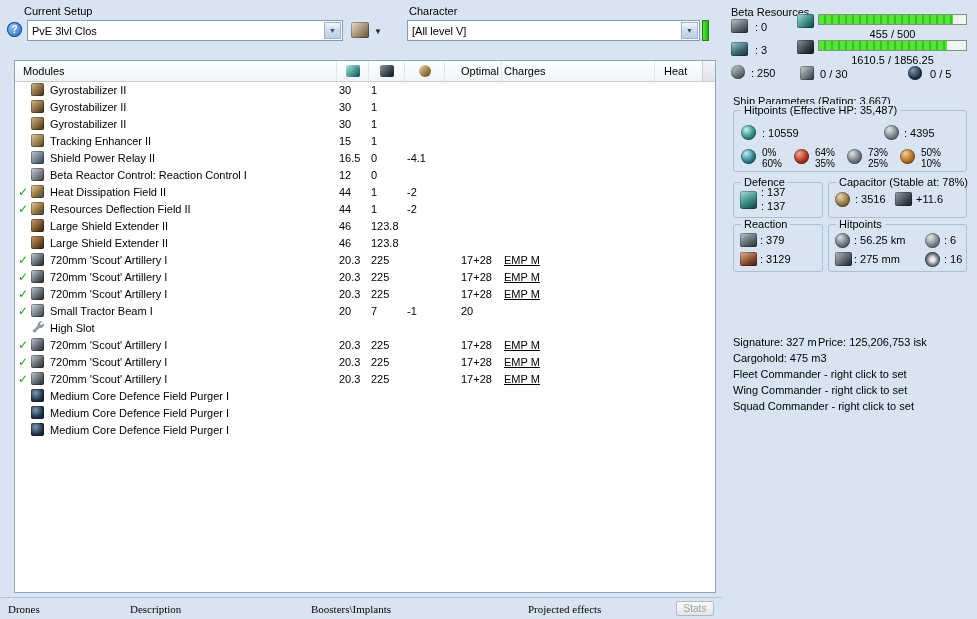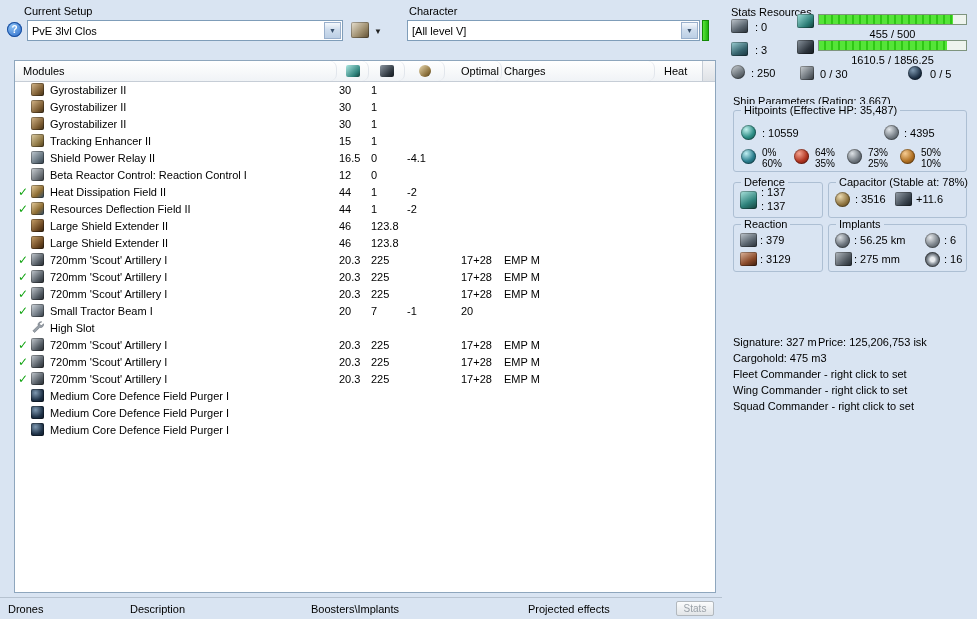--- a/index.html
+++ b/index.html
@@ -11,50 +11,50 @@
 .val.center{text-align:center;}
 .rv{position:absolute;font-size:10px;line-height:10px;white-space:nowrap;}
 .help{position:absolute;width:15px;height:15px;border-radius:50%;background:radial-gradient(circle at 35% 30%,#8ec2f5,#1f62c5);color:#fff;font-weight:bold;font-size:10px;text-align:center;line-height:15px;box-shadow:inset 0 0 0 1px #1a4e9e;}
 .dropdown{position:absolute;height:21px;background:#fff;border:1px solid #7f9db9;display:flex;align-items:center;}
 .dd-text{flex:1;padding:0 4px;overflow:hidden;white-space:nowrap;}
 .dd-btn{width:17px;align-self:stretch;margin:1px;background:linear-gradient(#f5f9fd,#cfdded 45%,#bccfe5);border:1px solid #9ab0cc;font-size:7px;color:#39506b;display:flex;align-items:center;justify-content:center;}
 .mini-arrow{position:absolute;font-size:8px;color:#222;}
 .skillbar{position:absolute;width:7px;height:21px;background:linear-gradient(90deg,#59e33b,#1fb30e);border:1px solid #138a06;}
 .panel{position:absolute;left:14px;top:60px;width:702px;height:533px;background:#fff;border:1px solid #8ea6bd;}
 .thead{display:flex;height:21px;background:linear-gradient(#ffffff,#f0f3f6);border-bottom:1px solid #c6cdd6;position:relative;align-items:center;}
-.th{height:100%;display:flex;align-items:center;border-right:1px solid #e2e6ec;font-size:11px;border-radius:7px;}
+.th{height:100%;display:flex;align-items:center;border-right:1px solid #e2e6ec;font-size:11px;}
 .thc{justify-content:center;}
 .hic{width:14px;height:12px;border-radius:2px;display:inline-block;}
 .hic.cpu{background:linear-gradient(135deg,#aee8e2,#2f837c 70%,#123f3a);}
 .hic.pg{background:linear-gradient(135deg,#8d97a1,#2c343c 70%,#14191e);}
 .hic.cap{background:linear-gradient(135deg,#ead9b0,#8a6f3a 70%,#4a3a18);border-radius:50%;width:12px;}
 .hcorner{position:absolute;right:0;top:0;width:13px;height:20px;background:linear-gradient(#f4f5f7,#dfe2e6);border-left:1px solid #c6cdd6;}
 .trow{height:17px;display:flex;align-items:center;font-size:11px;}
 .cell{overflow:hidden;white-space:nowrap;height:17px;line-height:17px;}
 .c-check{width:16px;text-align:center;}
 .c-icon{width:17px;}
 .c-name{width:289px;padding-left:2px;}
 .c-cpu{width:32px;padding-left:2px;}
 .c-pg{width:36px;padding-left:2px;}
 .c-cap{width:40px;padding-left:2px;}
 .c-opt{width:57px;padding-left:16px;}
-.c-chg{width:153px;padding-left:2px;}
+.c-chg{width:153px;padding-left:2px;text-decoration:underline;}
 .chk{color:#12a412;font-weight:bold;font-size:12px;}
 .mi{display:inline-block;width:13px;height:13px;border-radius:2px;vertical-align:-2px;box-shadow:inset 0 0 0 1px rgba(0,0,0,.3);}
 .mi.gyro{background:linear-gradient(135deg,#d9bb8e,#7c5c32 65%,#3c2c14);}
 .mi.tracking{background:linear-gradient(135deg,#e2d2aa,#8c7542 65%,#4a3a1a);}
 .mi.relay{background:linear-gradient(135deg,#c6cfd6,#61707b 65%,#2e3a44);}
 .mi.reactor{background:linear-gradient(135deg,#d1d6da,#6c7278 65%,#34383c);}
 .mi.hardener{background:linear-gradient(135deg,#ecd3a4,#8c6c32 60%,#2a4a6a);}
 .mi.extender{background:linear-gradient(135deg,#cca46c,#6c4822 65%,#301e0c);}
 .mi.artillery{background:linear-gradient(135deg,#cad0d6,#525a62 65%,#24282c);}
 .mi.tractor{background:linear-gradient(135deg,#d6dce2,#6a747e 65%,#303840);}
 .mi.rig{background:radial-gradient(circle at 35% 30%,#7e98b0,#1e3146 60%,#0b1522);}
 .tabstrip{position:absolute;left:0;top:597px;width:722px;height:22px;border-top:1px solid #b6c2d0;}
-.tab{position:absolute;top:5px;font-size:11px;cursor:default;}
+.tab{position:absolute;top:5px;font-size:11px;cursor:default;font-family:Liberation Serif, serif;}
 .stats-btn{position:absolute;left:676px;top:3px;width:38px;height:15px;border:1px solid #b2b8be;border-radius:2px;background:linear-gradient(#fbfcfd,#e2e5e8);color:#9aa1a8;font-size:10px;text-align:center;line-height:13px;}
 .bar{position:absolute;height:11px;border:1px solid #7e947e;background:#eef4ee;}
 .bar .fill{height:100%;background:repeating-linear-gradient(90deg,#55e438 0 5px,#2fc615 5px 7px);}
 .pic{position:absolute;width:17px;height:14px;border-radius:2px;box-shadow:inset 0 0 0 1px rgba(0,0,0,.28);}
 .pic.round{border-radius:50%;width:15px;height:15px;}
 .pic.turret{background:linear-gradient(150deg,#c3cad1,#59646e 60%,#272e35);}
 .pic.launcher{background:linear-gradient(150deg,#9fd2d6,#36646e 60%,#17323c);}
 .pic.calib{background:linear-gradient(150deg,#d3d8dc,#6d757c 60%,#333a40);border-radius:50%;width:14px;height:14px;}
 .pic.cpuchip{background:linear-gradient(135deg,#a5e4de,#2c7e77 65%,#0f3c37);}
 .pic.pgrid{background:linear-gradient(135deg,#8d97a1,#2c343c 65%,#14191e);}
@@ -337,21 +337,21 @@
   </div>
 
   <div class="tabstrip">
     <span class="tab" style="left:8px">Drones</span>
     <span class="tab" style="left:130px">Description</span>
     <span class="tab" style="left:311px">Boosters\Implants</span>
     <span class="tab" style="left:528px">Projected effects</span>
     <span class="stats-btn">Stats</span>
   </div>
 
-  <span class="sec-title" style="left:731px;top:6px">Stats Resources</span>
+  <span class="sec-title" style="left:731px;top:6px">Beta Resources</span>
   <span class="pic turret" style="left:731px;top:19px"></span>
   <span class="val" style="left:755px;top:21px">: 0</span>
   <span class="pic launcher" style="left:731px;top:42px"></span>
   <span class="val" style="left:755px;top:44px">: 3</span>
   <span class="pic calib" style="left:731px;top:65px"></span>
   <span class="val" style="left:751px;top:67px">: 250</span>
 
   <span class="pic cpuchip" style="left:797px;top:14px"></span>
   <div class="bar" style="left:818px;top:14px;width:149px">
       <div class="fill" style="width: 91%;"></div>
@@ -408,21 +408,21 @@
 
   <div class="gbox" style="left:733px;top:224px;width:90px;height:48px">
     <span class="gtitle">Reaction</span>
     <span class="pic dps" style="left:6px;top:8px"></span>
     <span class="val" style="left:26px;top:9px">: 379</span>
     <span class="pic volley" style="left:6px;top:27px"></span>
     <span class="val" style="left:26px;top:28px">: 3129</span>
   </div>
 
   <div class="gbox" style="left:828px;top:224px;width:139px;height:48px">
-    <span class="gtitle">Implants</span>
+    <span class="gtitle">Hitpoints</span>
     <span class="pic range" style="left:6px;top:8px"></span>
     <span class="val" style="left:25px;top:9px">: 56.25 km</span>
     <span class="pic maxtargets" style="left:96px;top:8px"></span>
     <span class="val" style="left:115px;top:9px">: 6</span>
     <span class="pic resolution" style="left:6px;top:27px"></span>
     <span class="val" style="left:25px;top:28px">: 275 mm</span>
     <span class="pic sensor" style="left:96px;top:27px"></span>
     <span class="val" style="left:115px;top:28px">: 16</span>
   </div>
 

